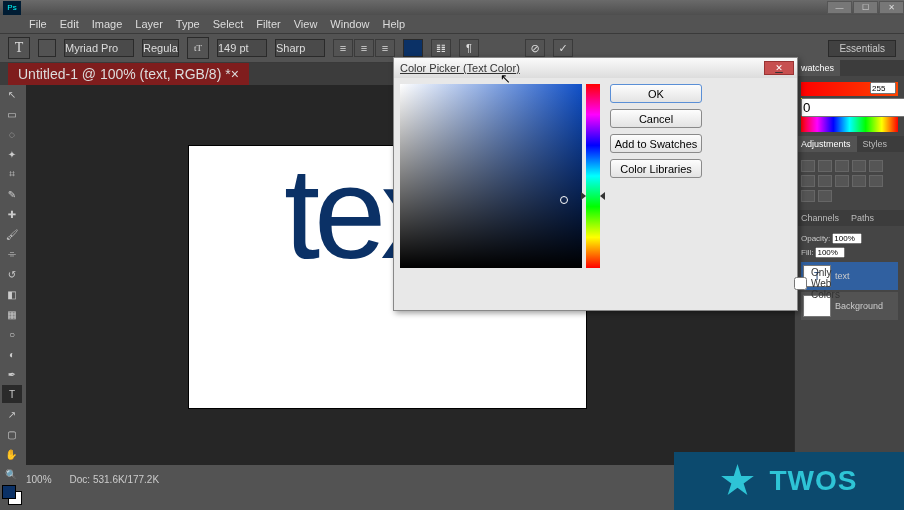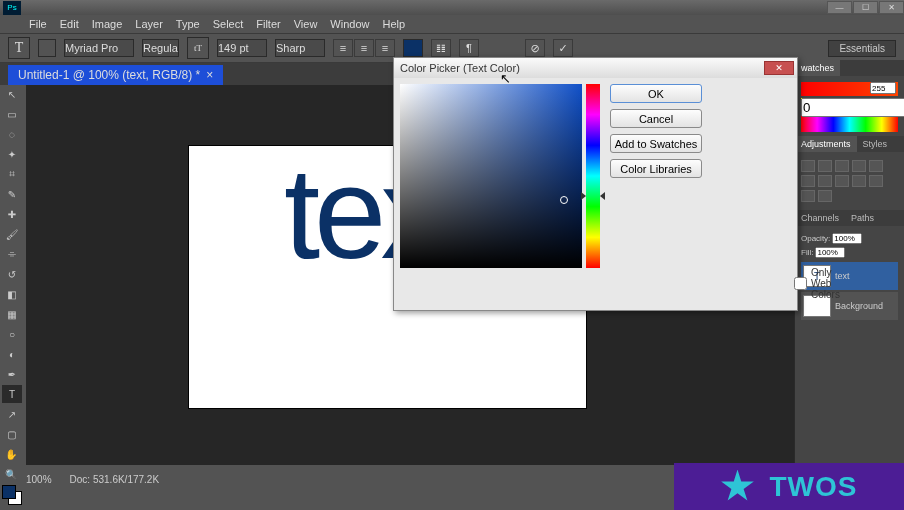--- a/index.html
+++ b/index.html
@@ -21,21 +21,21 @@
 .optbar .toggle { width:18px; height:18px; border:1px solid #2a2a2a; }
 .optbar select, .optbar input { background:#4a4a4a; color:#ddd; border:1px solid #2a2a2a; height:18px; font-size:11px; }
 .optbar .fontsel{ width:70px;} .optbar .wsel{width:37px;} .optbar .sizesel{width:50px;} .optbar .aasel{width:50px;}
 .optbar .swatch{width:20px;height:18px;background:#0b3166;border:1px solid #2a2a2a;}
 .optbar .iconbtn{width:20px;height:18px;border:1px solid #3a3a3a;display:flex;align-items:center;justify-content:center;}
 .optbar .align{display:flex;gap:1px;}
 .optbar .essentials{margin-left:auto;background:#414141;padding:2px 10px;border:1px solid #2a2a2a;font-size:10px;color:#ccc;}
 
 
 .doctab { height:22px; background:#3c3c3c; display:flex; align-items:flex-end; padding-left:8px; }
-.doctab .tab { background:#1d4ed8; color:#ddd; padding:3px 10px; font-size:12px; display:flex; align-items:center; gap:6px; }
+.doctab .tab { background:#7f1d1d; color:#ddd; padding:3px 10px; font-size:14px; display:flex; align-items:center; }
 
 
 .tools { position:absolute; left:2px; top:85px; width:22px; background:#535353; display:flex; flex-direction:column; gap:2px; }
 .tools .t { width:20px; height:18px; border:1px solid transparent; color:#ccc; font-size:10px; display:flex;align-items:center;justify-content:center;}
 .tools .sel { background:#2a2a2a; }
 .tools .fgbg { position:relative; height:26px; }
 .tools .fgbg .fg{position:absolute;top:0;left:0;width:14px;height:14px;background:#0b3166;border:1px solid #000;}
 .tools .fgbg .bg{position:absolute;top:6px;left:6px;width:14px;height:14px;background:#fff;border:1px solid #000;}
 
 
@@ -61,42 +61,42 @@
 .dock .layersbody{margin-top:4px;}
 .dock .layerrow{display:flex;align-items:center;gap:4px;padding:3px 2px;background:#535353;margin-bottom:2px;}
 .dock .layerrow.sel{background:#3060a0;}
 .dock .layerrow .thumb{width:28px;height:22px;background:#fff;border:1px solid #777;display:flex;align-items:center;justify-content:center;font-size:10px;color:#0b3166;}
 .dock .layerrow .lname{font-size:9px;}
 .dock .layctl{display:flex;align-items:center;gap:2px;font-size:8px;margin:3px 0;}
 .dock .layctl input{height:11px;width:30px;font-size:8px;}
 
 
 .dialog { position:absolute; left:393px; top:57px; width:405px; height:254px; background:#e8e8e8; border:1px solid #888; box-shadow:2px 2px 6px rgba(0,0,0,.4);}
-.dialog .dlgtitle { height:20px; background:linear-gradient(#fafafa,#dcdcdc); display:flex; align-items:center; padding-left:6px; font-size:11px; color:#333; }
+.dialog .dlgtitle { height:20px; background:linear-gradient(#fafafa,#dcdcdc); display:flex; align-items:center; padding-left:6px; font-size:11px; color:#333;text-decoration:underline; }
 .dialog .dlgtitle .dclose { margin-left:auto; width:30px; height:14px; background:#c75050; color:#fff; border:1px solid #933; display:flex;align-items:center;justify-content:center; font-size:9px; margin-right:3px;}
 .dialog .body { display:flex; padding:6px; gap:4px; }
 .colorfield { width:182px; height:184px; position:relative; background:linear-gradient(to top, #000, transparent), linear-gradient(to right, #fff, #1050c8); }
 .colorfield .picker { position:absolute; width:8px; height:8px; border:1px solid #fff; border-radius:50%; left:160px; top:112px; }
 .huebar { width:14px; height:184px; background:linear-gradient(to bottom,#ff0000,#ff00ff,#0000ff,#00ffff,#00ff00,#ffff00,#ff0000); position:relative;}
 .huebar .arrow{position:absolute;top:108px;left:-5px;width:0;height:0;border-top:4px solid transparent;border-bottom:4px solid transparent;border-left:5px solid #333;}
 .huebar .arrowR{position:absolute;top:108px;right:-5px;width:0;height:0;border-top:4px solid transparent;border-bottom:4px solid transparent;border-right:5px solid #333;}
 .previewcol { display:flex; flex-direction:column; align-items:center; margin-left:4px; }
 .previewcol .lbl{font-size:10px;color:#444;}
 .previewcol .cube{width:36px;height:26px;border:1px solid #888;}
 .previewcol .ring{width:12px;height:12px;border:1px solid #999;margin-top:4px;}
 .previewcol .tsw{width:14px;height:14px;border:1px solid #999;margin-top:3px;background:#0b3166;}
 .btncol { display:flex; flex-direction:column; gap:6px; margin-left:6px; }
 .btncol button { width:92px; height:19px; font-size:11px; background:linear-gradient(#fdfdfd,#e3e3e3); border:1px solid #8a8a8a; border-radius:3px;}
 .btncol button.ok{border:1px solid #5a8fd6;}
 .owc{position:absolute;left:400px;bottom:10px;font-size:10px;color:#333;display:flex;align-items:center;gap:4px;}
 
 .cursor{position:absolute;left:500px;top:71px;font-size:13px;color:#000;pointer-events:none;}
 
 
-.watermark{position:absolute;right:0;bottom:0;height:47px;width:230px;background:#4c1d95;display:flex;align-items:center;justify-content:center;gap:15px;}
+.watermark{position:absolute;right:0;bottom:0;height:58px;width:230px;background:#0c4a6e;display:flex;align-items:center;justify-content:center;gap:15px;}
 .watermark .burst{width:34px;height:34px;background:#2ec4d6;clip-path:polygon(50% 0,61% 35%,98% 35%,68% 57%,79% 91%,50% 70%,21% 91%,32% 57%,2% 35%,39% 35%);}
 .watermark .lbl{color:#2ec4d6;font-size:28px;font-weight:bold;letter-spacing:1px;}
 </style>
 </head>
 <body>
 
 <div class="titlebar">
   <div class="ps">Ps</div>
   <div class="wincontrols">
     <div>—</div>

